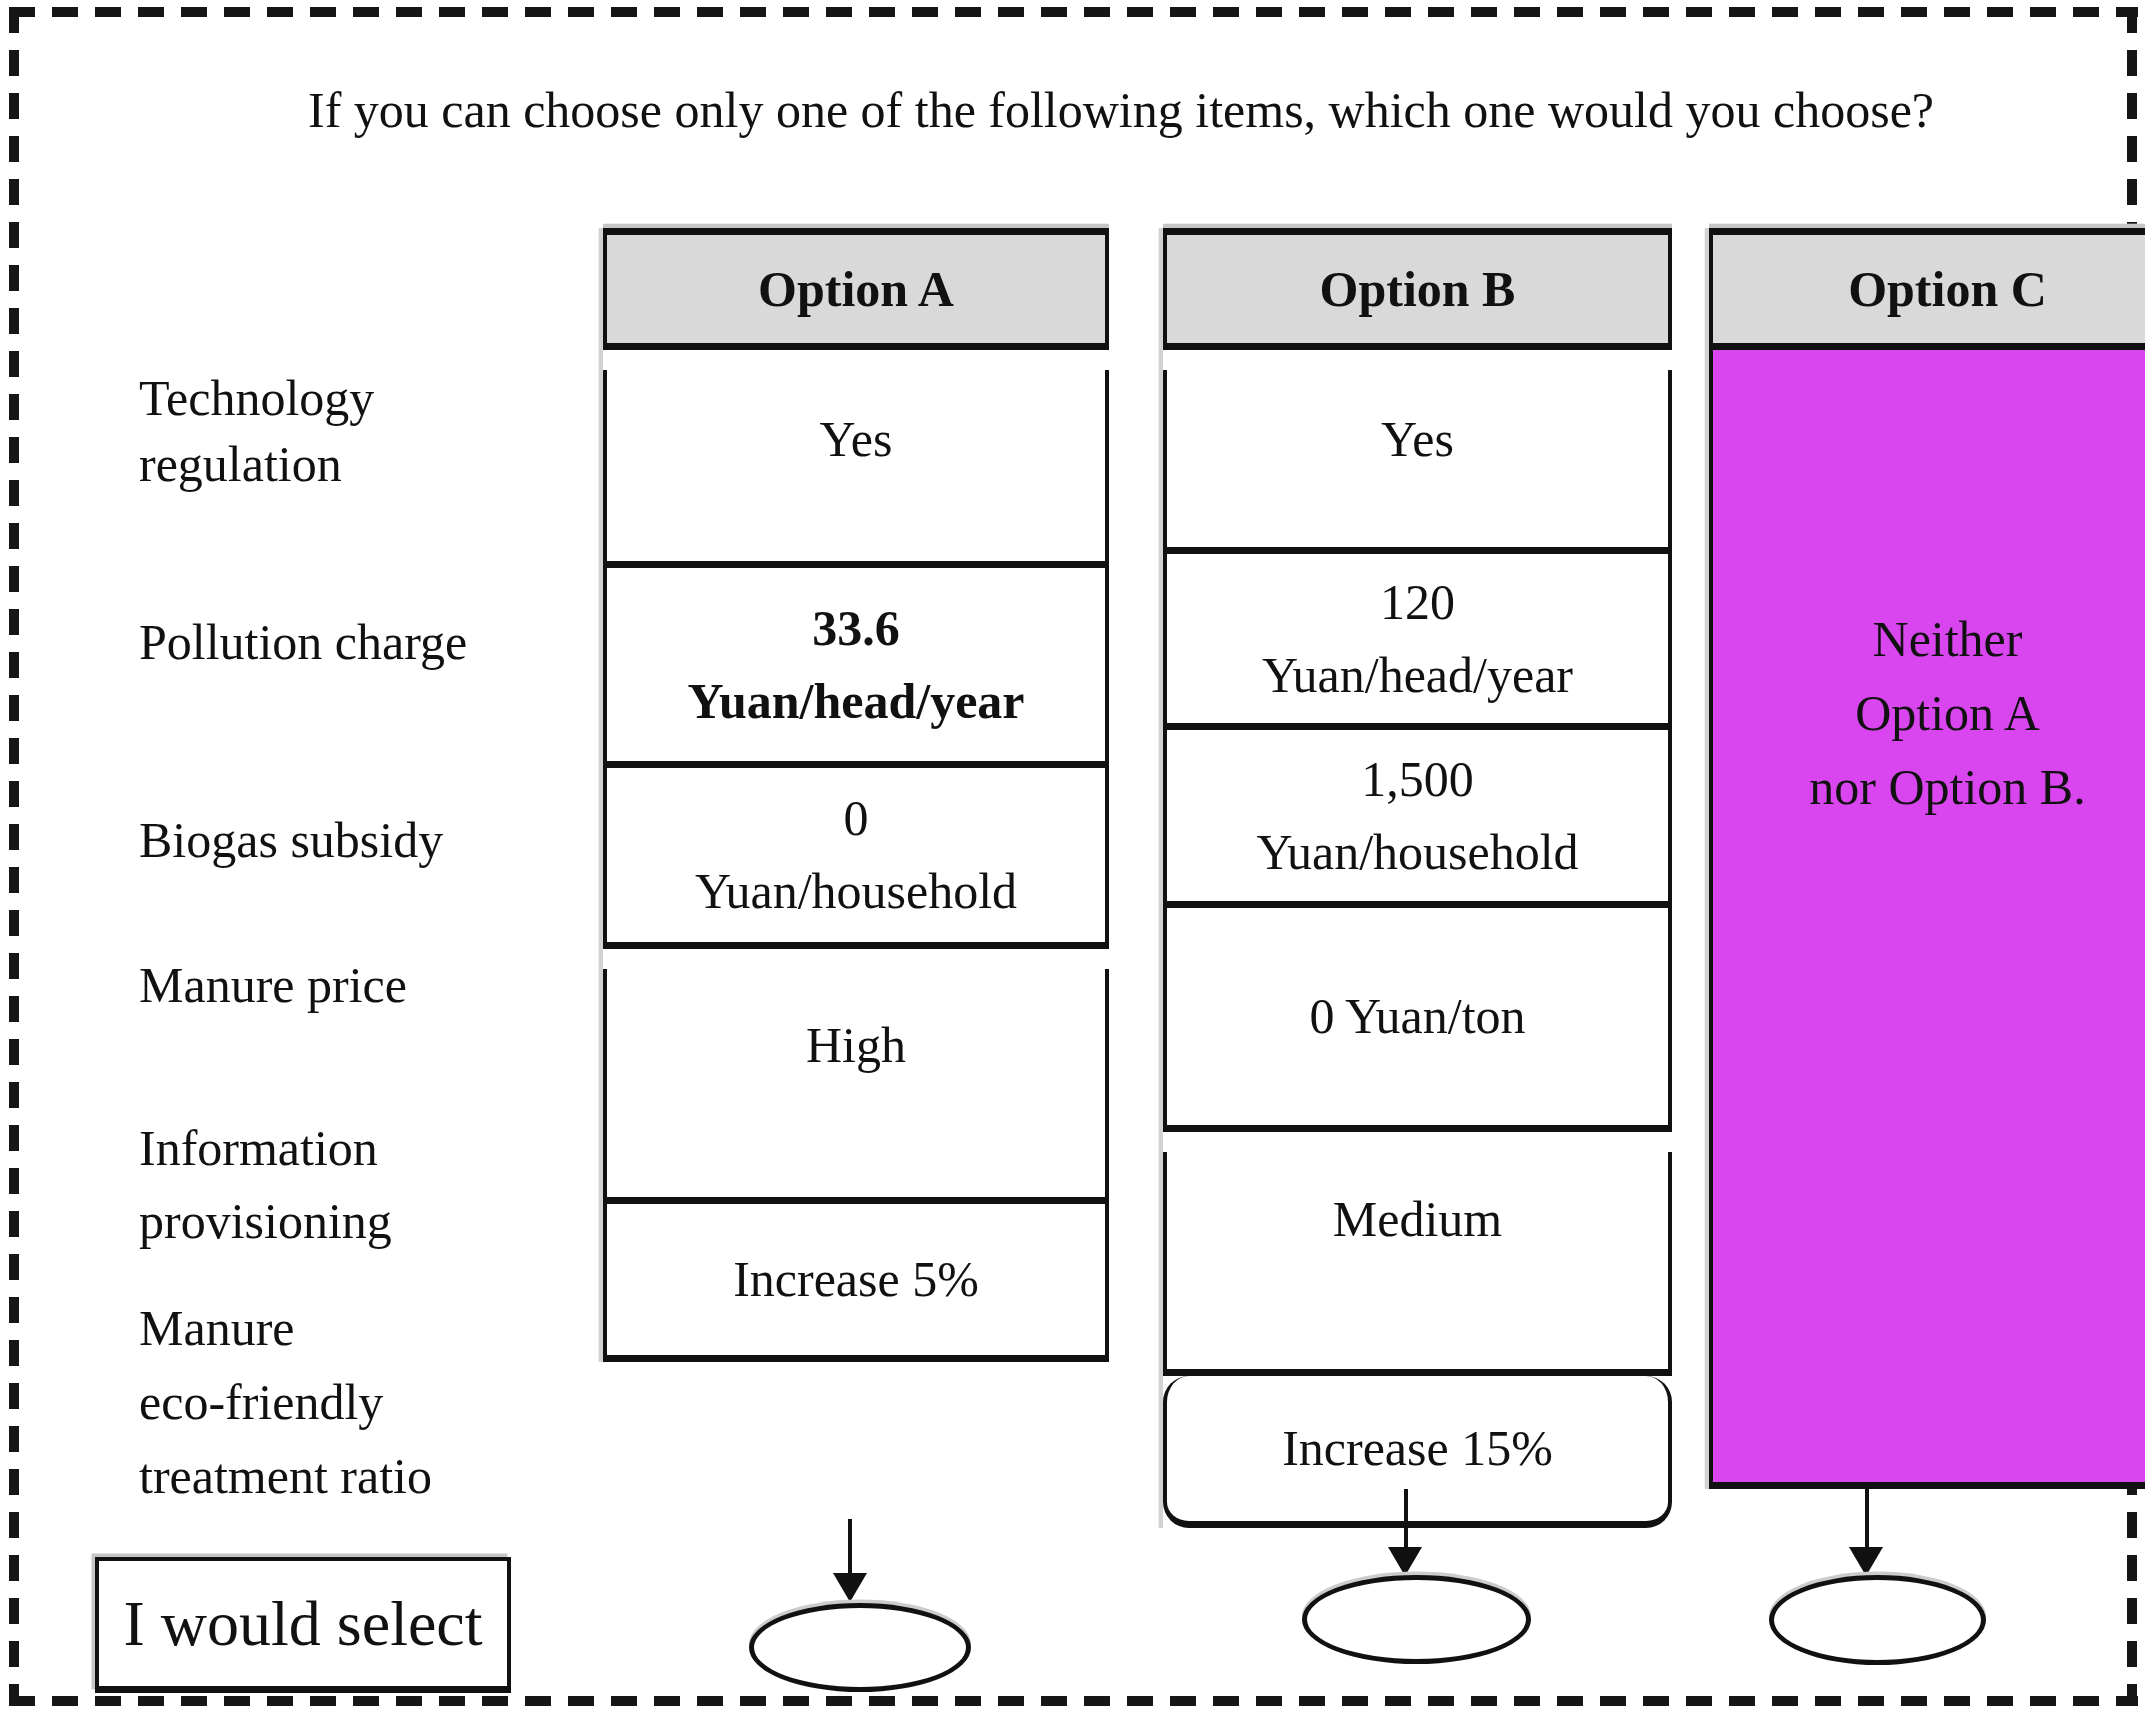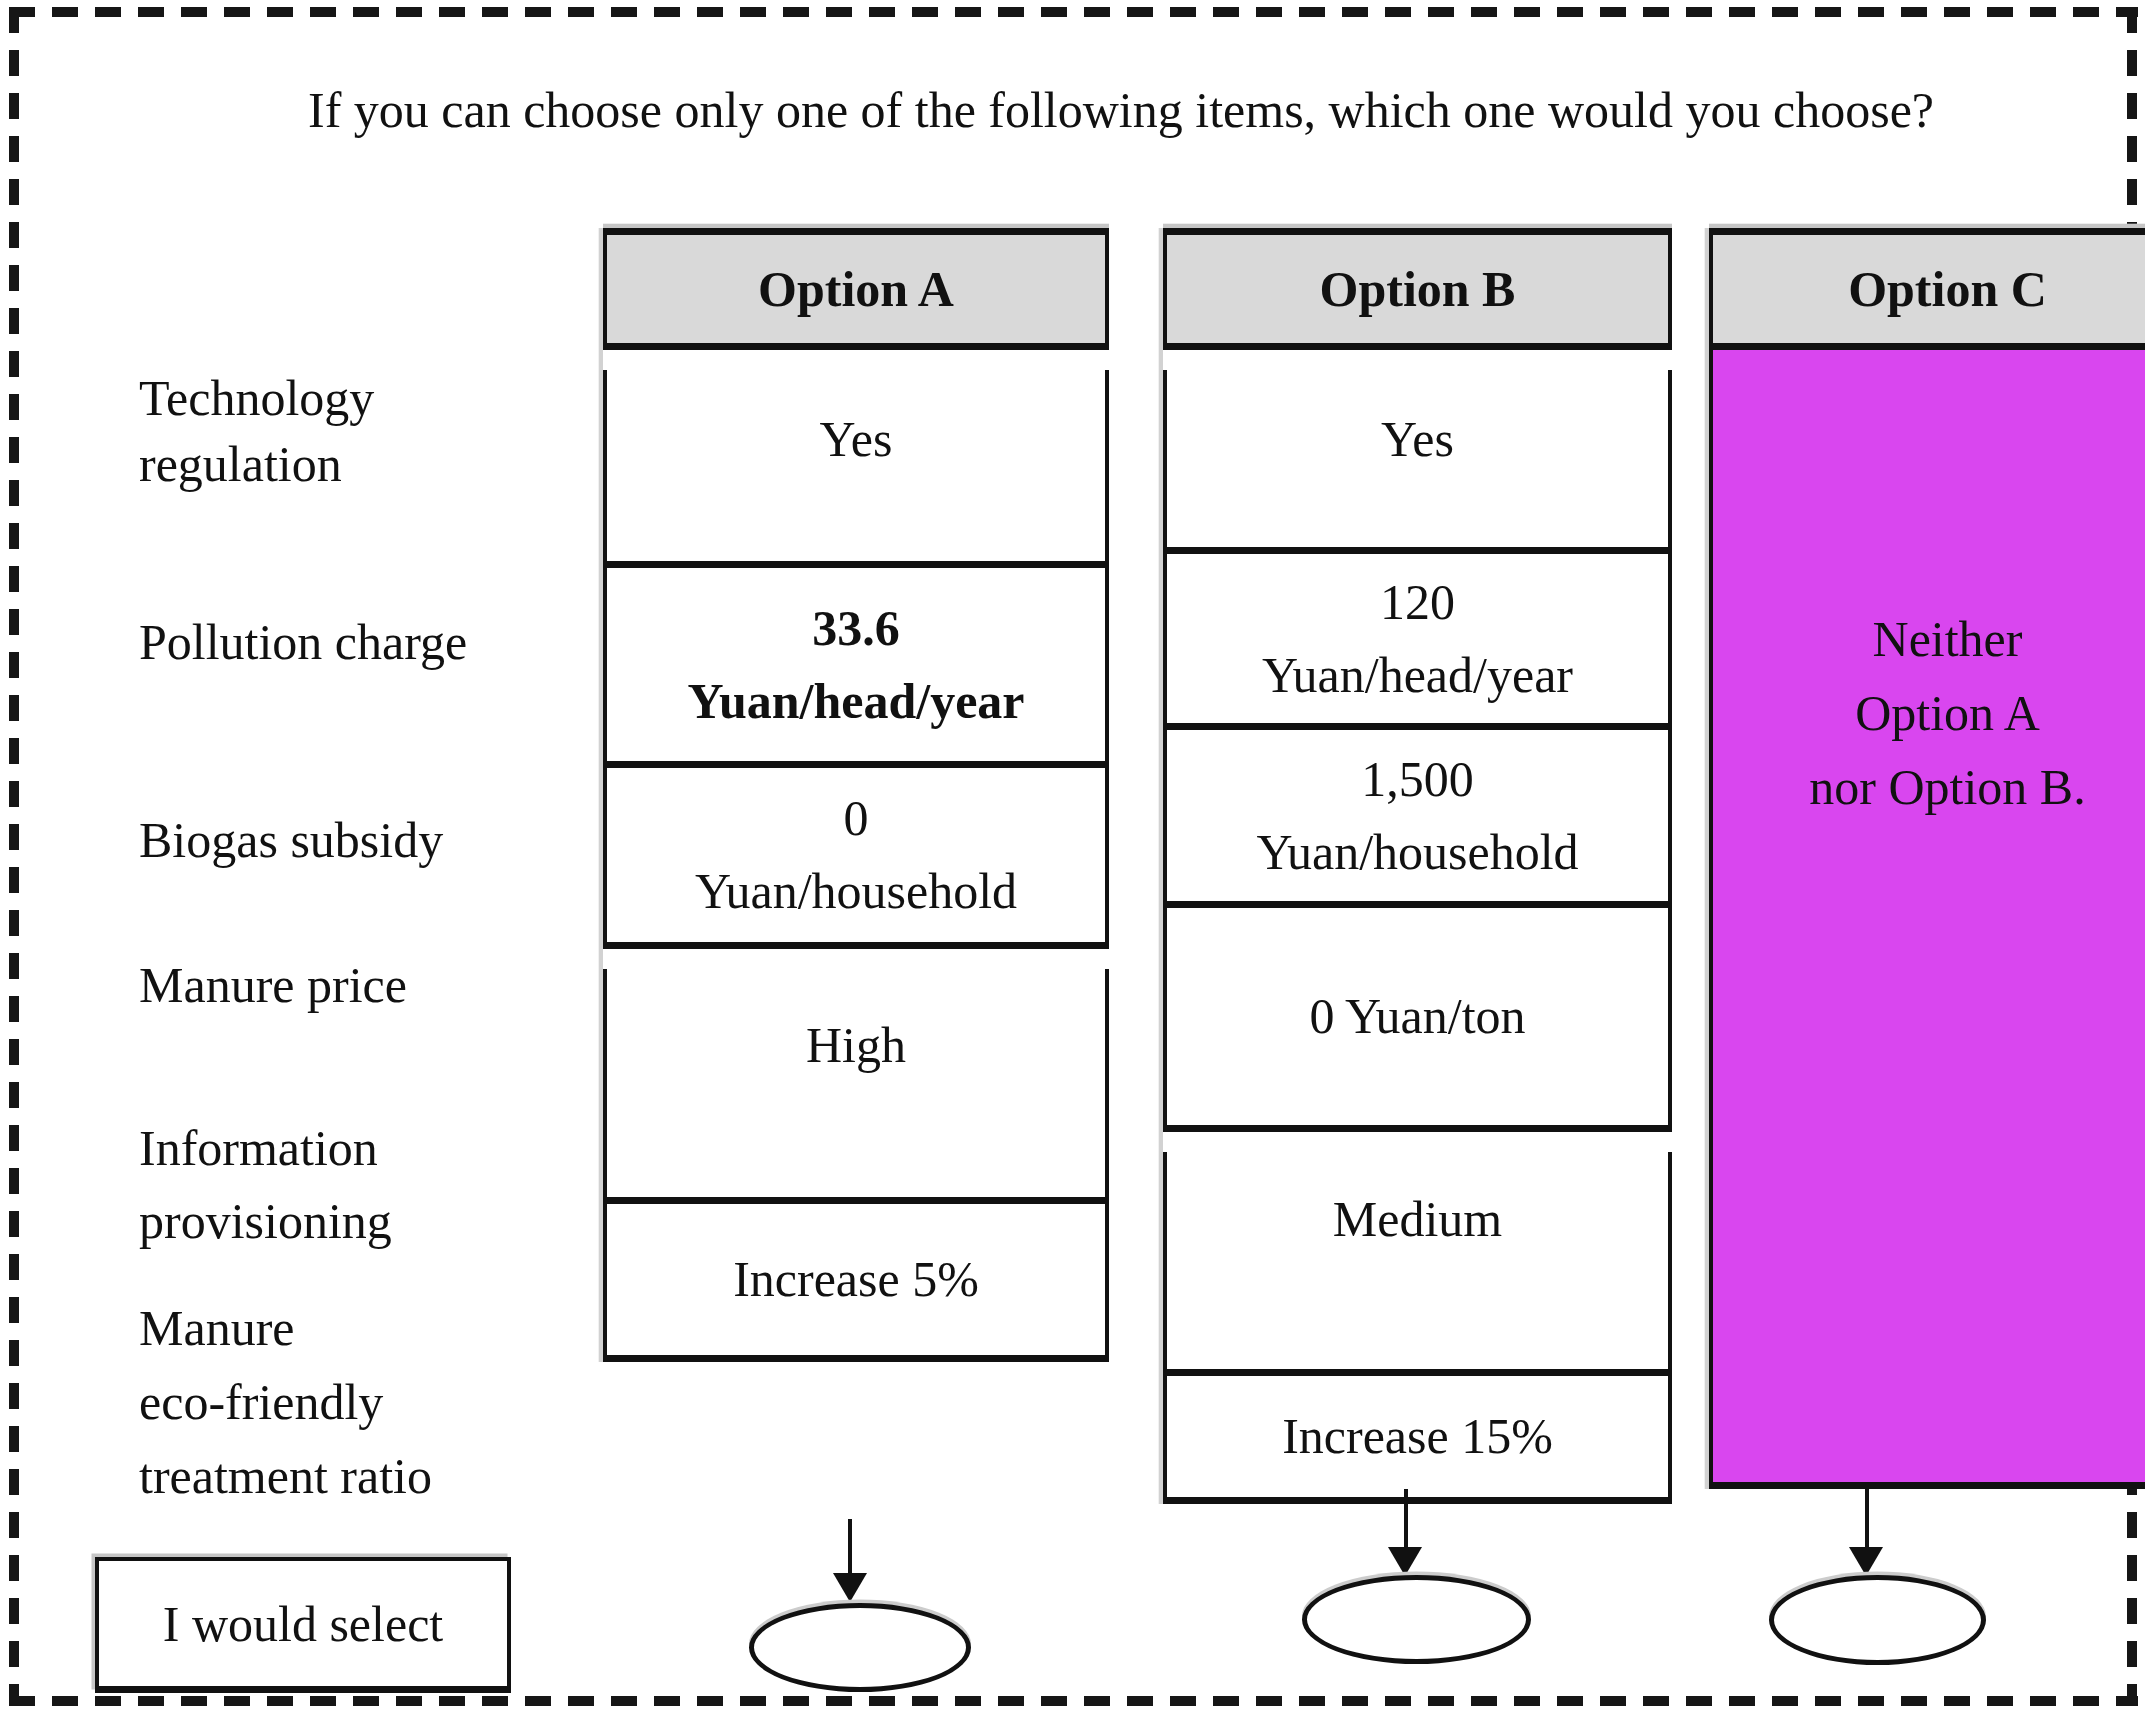--- a/index.html
+++ b/index.html
@@ -61,21 +61,21 @@
     border-left:17.4px solid transparent;border-right:17.4px solid transparent;
     border-top:29.5px solid #111;}
 
   .oval{position:absolute;box-sizing:border-box;border:5.2px solid #111;border-radius:50%;
     background:#fff;box-shadow:0 -3.5px 0 #cccccc;}
 
   .select-box{
     position:absolute;left:95px;top:1557px;width:416px;height:136px;
     box-sizing:border-box;border:4.3px solid #111;border-bottom-width:7.8px;
     display:flex;align-items:center;justify-content:center;
-    font-size:50px;box-shadow:-3.5px -3.5px 0 #c6c6c6;background:#fff;
+    font-size:64px;box-shadow:-3.5px -3.5px 0 #c6c6c6;background:#fff;
   }
 </style>
 </head>
 <body>
 
 <div id="page">
 
   <div class="dash dash-h dash-top"></div>
   <div class="dash dash-h dash-bottom"></div>
   <div class="dash dash-v dash-left"></div>
@@ -143,21 +143,21 @@
     <div class="cell" style="height:178px;">
       <div>1,500</div>
       <div>Yuan/household</div>
     </div>
     <div class="cell" style="height:224px;">
       <div>0 Yuan/ton</div>
     </div>
     <div class="cell top-align" style="height:224px;padding-top:31px;">
       <div>Medium</div>
     </div>
-    <div class="cell" style="height:128px;">
+    <div class="cell" style="height:152px;border-radius:26px;">
       <div>Increase 15%</div>
     </div>
   </div>
 
   <div class="col col-c">
     <div class="hdr">
       <span>Option C</span>
     </div>
     <div class="cbody">
       <div>Neither</div>

